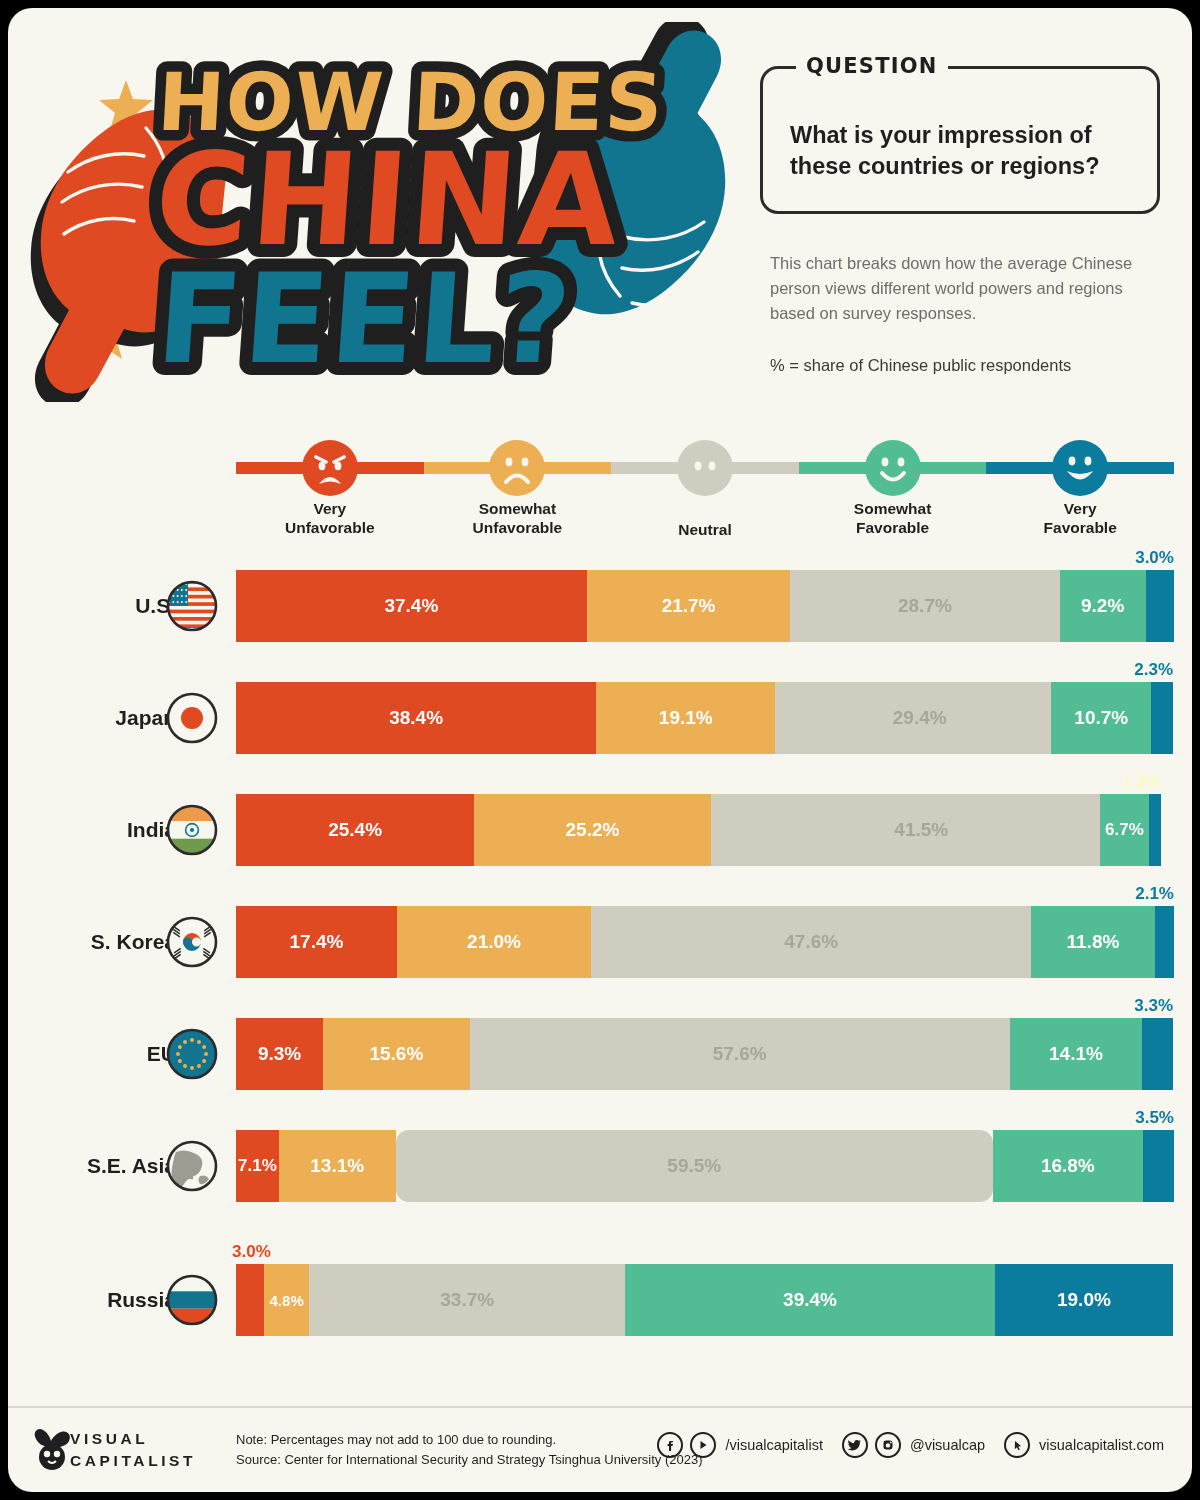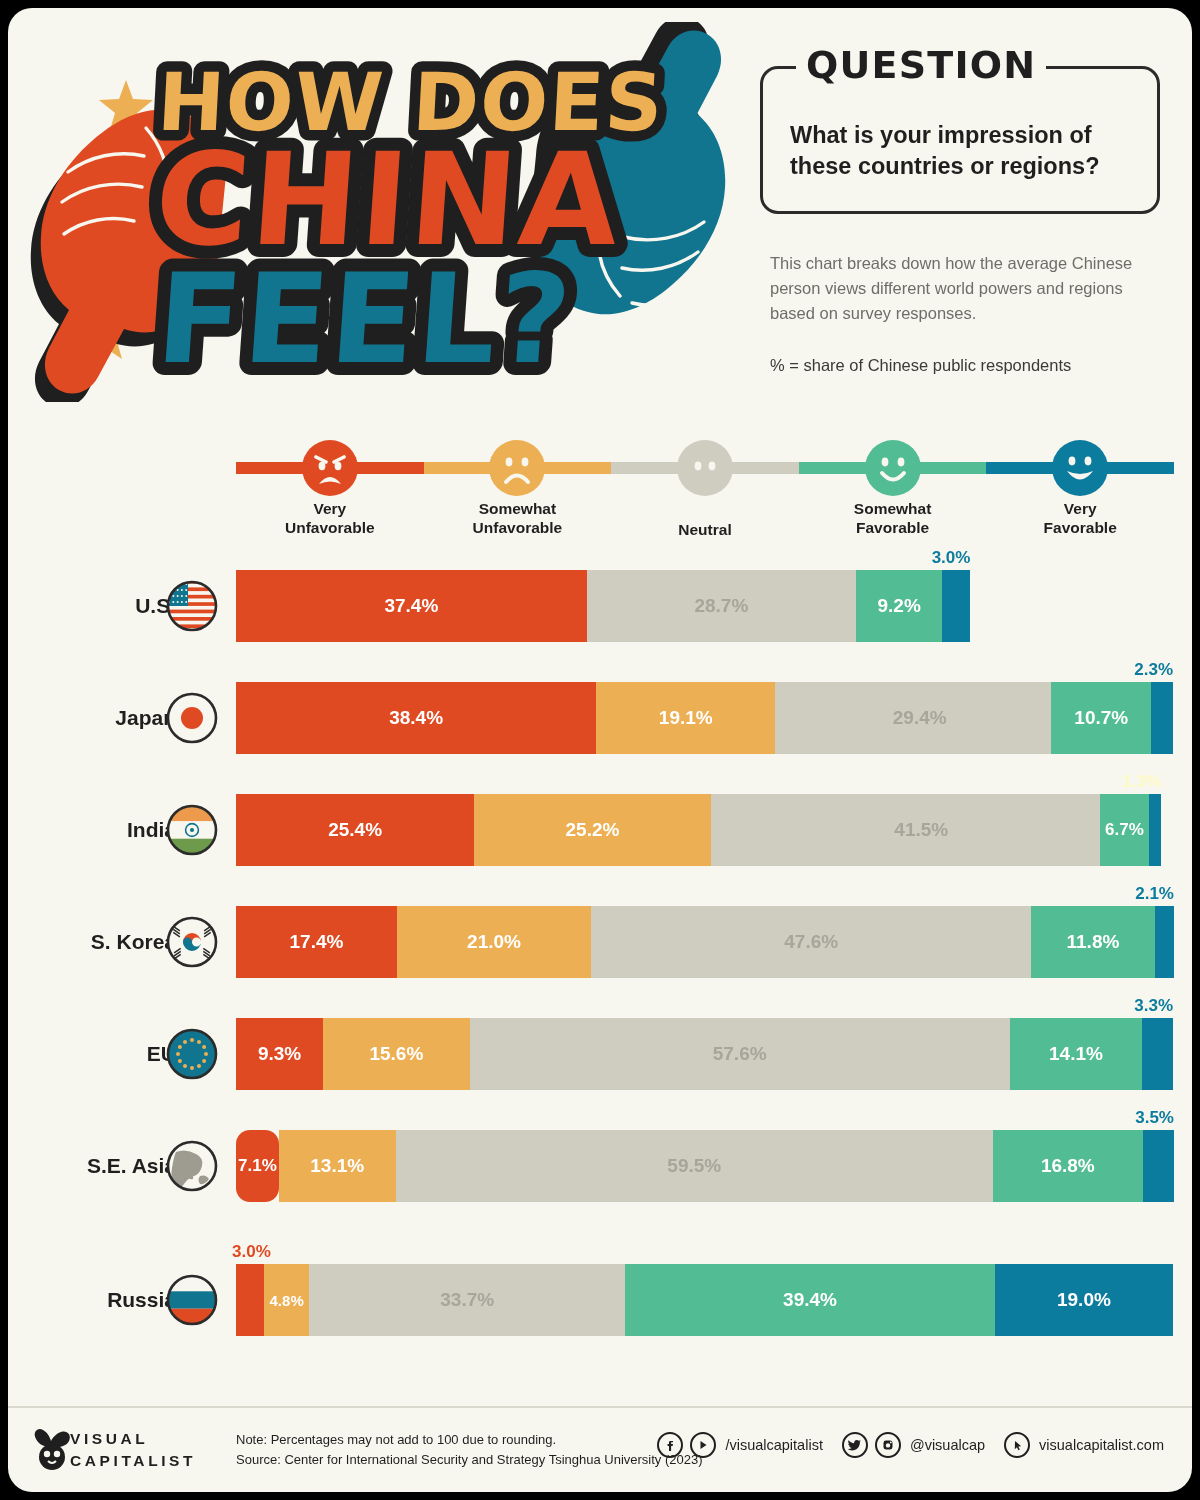--- a/index.html
+++ b/index.html
@@ -29,21 +29,21 @@
     border: 3px solid #2B2B2B;
     border-radius: 18px;
   }
   #question-kicker {
     position: absolute; left: 788px; top: 58px;
     transform: translateY(-52%);
     background: #F8F7EF;
     padding: 0 10px;
     font-family: "DejaVu Sans", sans-serif;
     font-weight: 700;
-    font-size: 38px;
+    font-size: 21px;
     letter-spacing: 1.2px;
     color: #1F1F1F;
   }
   #question-text {
     position: absolute; left: 782px; top: 112px;
     width: 350px;
     font-size: 23.5px; font-weight: 700; line-height: 1.32;
     color: #1F1F1F;
   }
   #intro-text {
@@ -280,20 +280,23 @@
               <circle cx="11.6" cy="22" r="1" fill="#F8F7EF"></circle>
               <circle cx="15.899999999999999" cy="22" r="1" fill="#F8F7EF"></circle>
               <circle cx="20.2" cy="22" r="1" fill="#F8F7EF"></circle>
             </g>
             <circle cx="26" cy="26" r="24" fill="none" stroke="#2B2B2B" stroke-width="2.6"></circle>
           </svg></div>
         <div class="bar">
           <div class="seg" style="width: 350.812px; background: rgb(224, 74, 34);">
             <span class="seg-val">37.4%</span>
           </div>
+          <div class="seg" style="width: 203.546px; background: rgb(237, 175, 83);">
+            <span class="seg-val">21.7%</span>
+          </div>
           <div class="seg" style="width: 269.206px; background: rgb(207, 204, 192);">
             <span class="seg-val neutral-val">28.7%</span>
           </div>
           <div class="seg" style="width: 86.296px; background: rgb(82, 188, 148);">
             <span class="seg-val">9.2%</span>
           </div>
           <div class="seg" style="width: 28.14px; background: rgb(12, 124, 158);">
             <span class="outside-label" style="color: rgb(12, 124, 158); right: 0px;">3.0%</span>
           </div>
         </div>
@@ -465,27 +468,27 @@
             </defs>
             <g clip-path="url(#cflag-sea)">
               <rect width="52" height="52" fill="#F8F7EF"></rect>
               <path d="M10 12 q10 -4 20 2 q8 4 6 12 q-2 8 -8 10 q-6 2 -10 8 q-3 5 -9 4 q-5 -10 -3 -20 q2 -12 4 -16z" fill="#9E9C90"></path>
               <path d="M34 36 q6 -2 9 3 q-4 6 -9 5 q-3 -4 0 -8z" fill="#9E9C90"></path>
               <path d="M24 34 q4 1 3 5 q-4 1 -5 -2z" fill="#9E9C90"></path>
             </g>
             <circle cx="26" cy="26" r="24" fill="none" stroke="#2B2B2B" stroke-width="2.6"></circle>
           </svg></div>
         <div class="bar">
-          <div class="seg" style="width: 45px; background: rgb(224, 74, 34); border-radius: 14px;">
+          <div class="seg" style="width: 45px; background: rgb(224, 74, 34);">
             <span class="seg-val" style="font-size: 17px;">7.1%</span>
           </div>
           <div class="seg" style="width: 122.878px; background: rgb(237, 175, 83);">
             <span class="seg-val">13.1%</span>
           </div>
-          <div class="seg" style="width: 628px; background: rgb(207, 204, 192);">
+          <div class="seg" style="width: 628px; background: rgb(207, 204, 192); border-radius: 13px;">
             <span class="seg-val neutral-val">59.5%</span>
           </div>
           <div class="seg" style="width: 157.584px; background: rgb(82, 188, 148);">
             <span class="seg-val">16.8%</span>
           </div>
           <div class="seg" style="width: 32.83px; background: rgb(12, 124, 158);">
             <span class="outside-label" style="color: rgb(12, 124, 158); right: 0px;">3.5%</span>
           </div>
         </div>
       </div>

